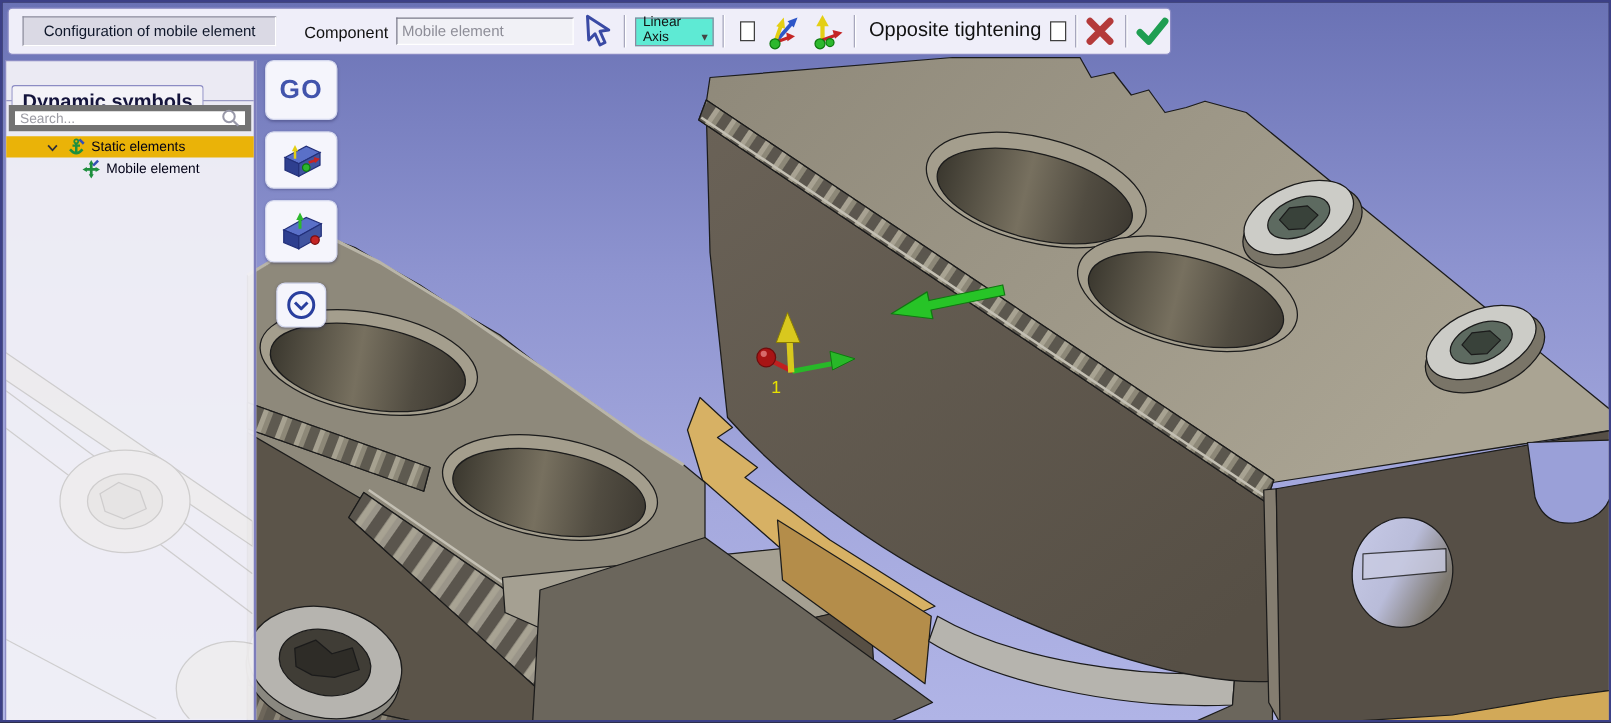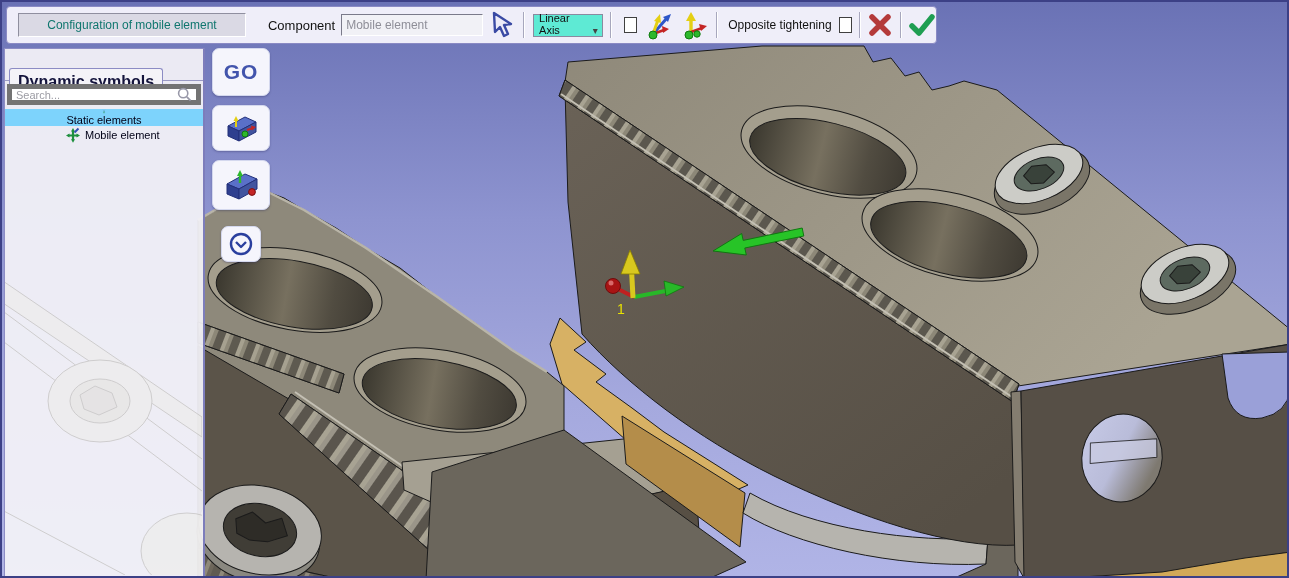--- a/index.html
+++ b/index.html
@@ -14,38 +14,38 @@
   
   .toolbar{
     position:absolute;left:4px;top:4px;width:931px;height:38px;
     background:#efeef9;border:1px solid #8a8ac4;border-radius:4px;
     display:flex;align-items:center;box-sizing:border-box;z-index:30;
   }
   .tb-title{
     margin-left:11px;width:270px;height:22px;line-height:22px;text-align:center;
     background:#dad9e4;border-top:1px solid #8f8f9f;border-left:1px solid #8f8f9f;
     border-bottom:1px solid #ffffff;border-right:1px solid #ffffff;
-    font-size:12px;color:#0f766e;white-space:nowrap;overflow:hidden;
+    font-size:12px;color:#0f172a;white-space:nowrap;overflow:hidden;
   }
   .tb-label{font-size:13px;color:#111;margin-left:22px;white-space:nowrap;}
   .tb-input{
     margin-left:6px;width:132px;height:20px;box-sizing:content-box;
     background:#f1f1f6;color:#8e8e98;font-size:12px;padding:0 4px;
     border-top:1px solid #7a7a8a;border-left:1px solid #7a7a8a;
     border-bottom:1px solid #fff;border-right:1px solid #fff;outline:none;
     font-family:"Liberation Sans",sans-serif;
   }
   .tb-sep{width:1px;height:26px;background:#a7a7bd;box-shadow:1px 0 0 #fff;margin:0 7px;}
   .dropdown{
     margin-left:2px;width:82px;height:23px;background:#5eead4;border:1px solid #8a8aa0;
     display:flex;align-items:flex-end;font-size:11px;color:#111;padding-left:5px;box-sizing:border-box;
   }
   .dropdown .chev{margin-left:auto;margin-right:4px;color:#444;font-size:10px;}
   .cbox{width:16px;height:16px;background:#fff;border:1px solid #404040;box-sizing:border-box;}
-  .tb-check-label{font-size:12px;color:#111;margin:0 7px 0 4px;white-space:nowrap;}
+  .tb-check-label{font-size:16px;color:#111;margin:0 7px 0 4px;white-space:nowrap;}
   .tb-btn{width:30px;height:30px;display:flex;align-items:center;justify-content:center;cursor:pointer;}
   .tbicon{width:30px;height:30px;display:flex;align-items:center;justify-content:center;}
   
   .sidebar{
     position:absolute;left:2px;top:46px;width:201px;height:530px;z-index:20;
     background:rgba(242,241,246,0.94);
     border:1px solid #8c8cc4;border-right:2px solid #7d7dbb;box-sizing:border-box;
   }
   .tabs{position:relative;height:28px;border-bottom:1px solid #9a9ac4;margin-top:3px;}
   .tab{
@@ -58,21 +58,21 @@
     border:5px solid #737373;box-sizing:border-box;display:flex;align-items:center;
   }
   .search input{
     flex:1;border:none;outline:none;background:transparent;font-size:11px;color:#555;
     padding-left:4px;font-family:"Liberation Sans",sans-serif;
   }
   .search input::placeholder{color:#9c9ca4;}
   .search .mag{margin-right:4px;}
   .tree{margin-top:4px;}
   .tree-row{height:17px;display:flex;align-items:center;font-size:11px;color:#000016;cursor:default;}
-  .tree-row.sel{background:#7dd3fc;flex-direction:column;}
+  .tree-row.sel{background:#eab308;}
   .tree-ind{display:inline-block;}
   .ghost{position:absolute;left:0;top:130px;width:197px;height:396px;pointer-events:none;}
   
   .sidebtns{position:absolute;left:210px;top:46px;z-index:15;display:flex;flex-direction:column;align-items:center;text-align:right;}
   .btn-big{
     width:56px;height:46px;background:#f5f5fc;border:1px solid #d4d8ee;border-radius:7px;
     display:flex;align-items:center;justify-content:center;margin-bottom:9px;cursor:pointer;
     box-shadow:0 1px 2px rgba(40,40,90,.35);
   }
   .go-text{font-size:21px;font-weight:bold;color:#4254ac;letter-spacing:1px;}

